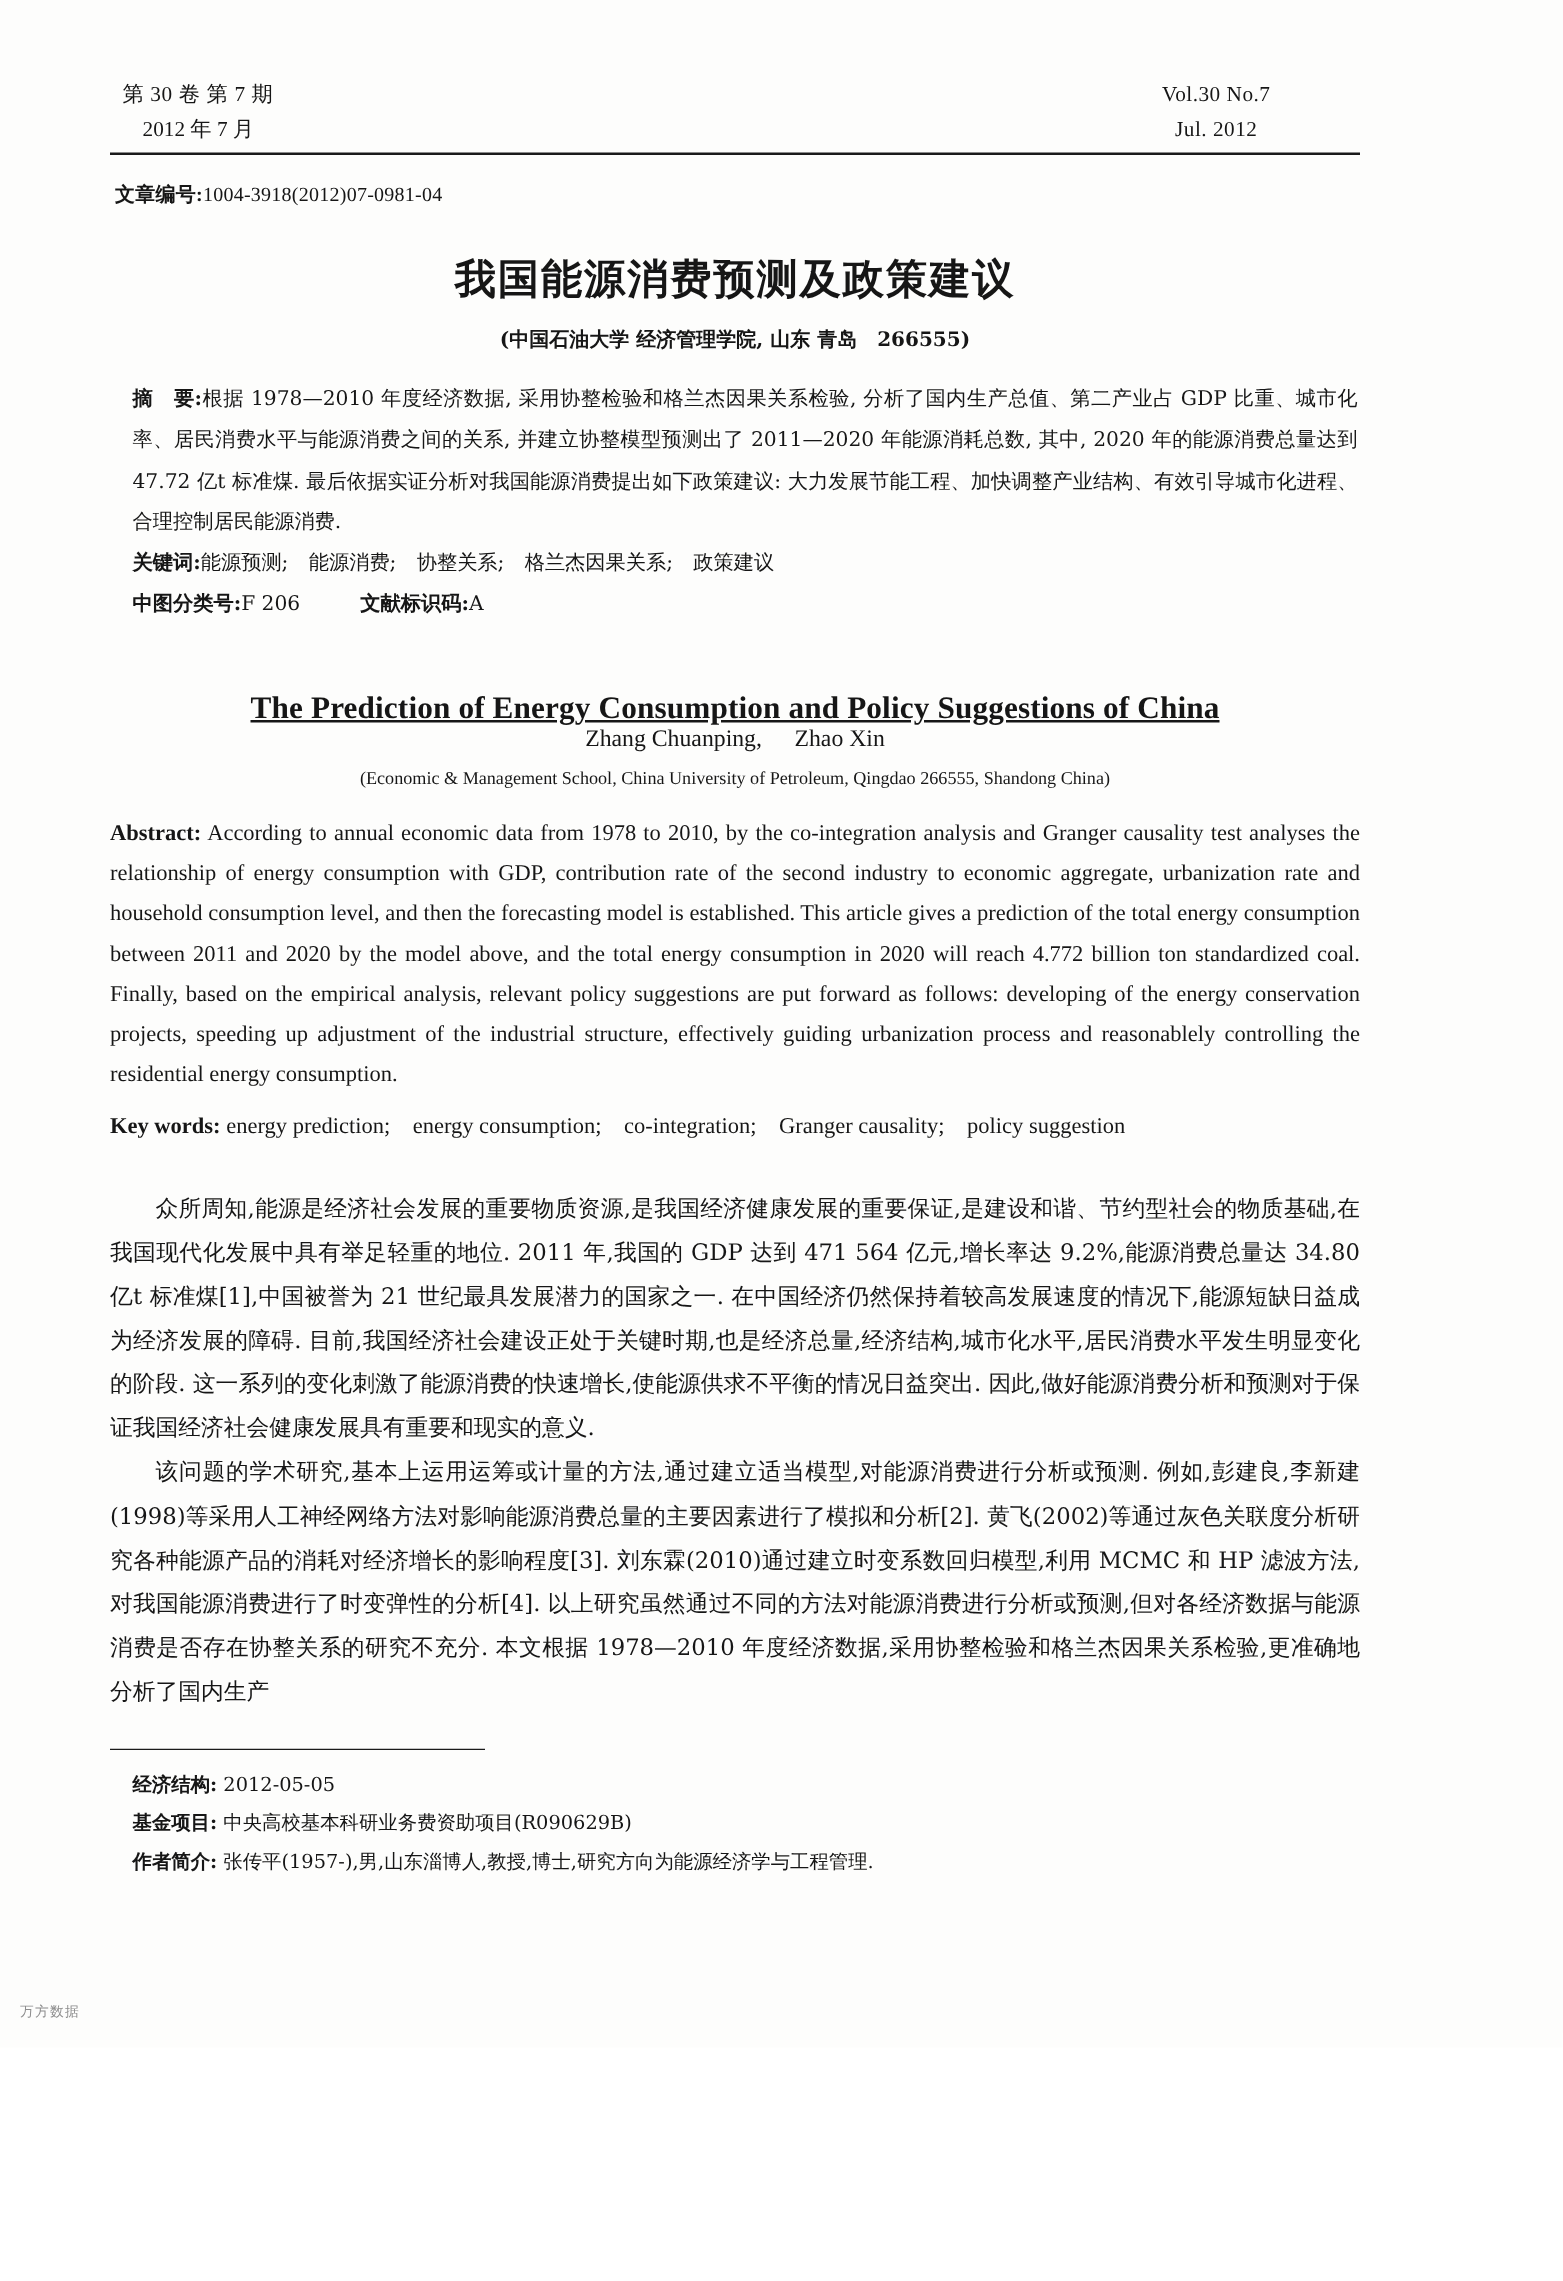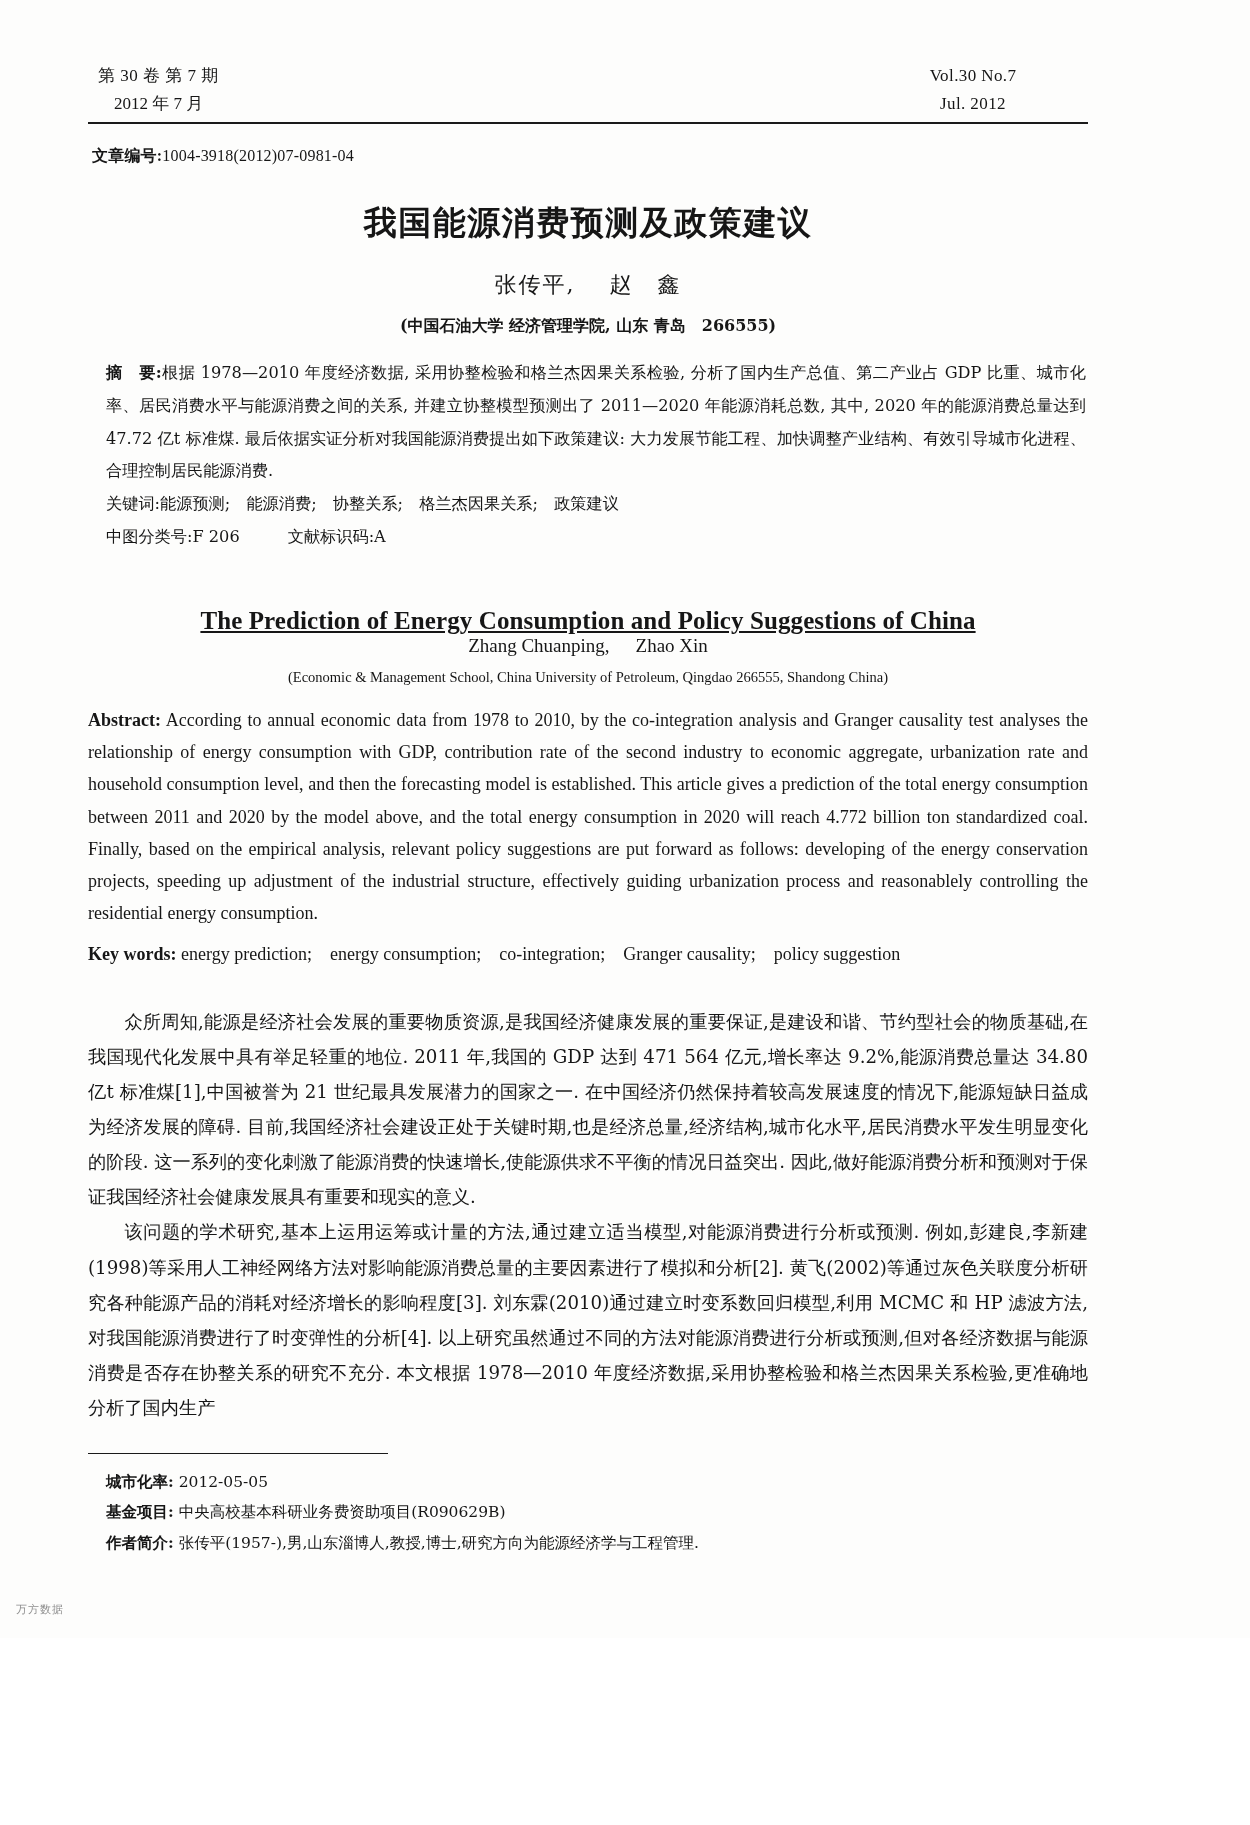--- a/index.html
+++ b/index.html
@@ -107,21 +107,21 @@
     padding-left: 18px;
     padding-right: 2px;
   }
   .cn-abs .lbl { font-weight: 700; }
   .cn-kw, .cn-clc {
     font-size: 16.2px;
     line-height: 2.02;
     font-family: "DejaVu Serif", serif;
     padding-left: 18px;
   }
-  .cn-kw .lbl, .cn-clc .lbl { font-weight: 400; text-align: right; }
+  .cn-kw .lbl, .cn-clc .lbl { font-weight: 700; text-align: right; }
   .cn-clc .sp { display: inline-block; width: 48px; }
 
   
   .en-title {
     text-align: center;
     font-weight: 700;
     font-size: 25px;
     margin-top: 54px;
     letter-spacing: .1px;
     text-decoration: underline;
@@ -203,23 +203,20 @@
         <div class="r2">Jul. 2012</div>
       </div>
     </div>
     <div class="rule"></div>
 
     <div class="artnum">
       <b>文章编号:</b><span>1004-3918(2012)07-0981-04</span>
     </div>
 
     <div class="cn-title">我国能源消费预测及政策建议</div>
-    <div class="cn-authors">
-      <span>张传平,</span><span class="gap"></span><span>赵　鑫</span>
-    </div>
     <div class="cn-affil">(中国石油大学 经济管理学院, 山东 青岛　266555)</div>
 
     <div class="cn-abs">
       <span class="lbl">摘　要:</span><span>根据 1978—2010 年度经济数据, 采用协整检验和格兰杰因果关系检验, 分析了国内生产总值、第二产业占 GDP 比重、城市化率、居民消费水平与能源消费之间的关系, 并建立协整模型预测出了 2011—2020 年能源消耗总数, 其中, 2020 年的能源消费总量达到 47.72 亿t 标准煤. 最后依据实证分析对我国能源消费提出如下政策建议: 大力发展节能工程、加快调整产业结构、有效引导城市化进程、合理控制居民能源消费.</span>
     </div>
     <div class="cn-kw">
       <span class="lbl">关键词:</span><span>能源预测;　能源消费;　协整关系;　格兰杰因果关系;　政策建议</span>
     </div>
     <div class="cn-clc">
       <span class="lbl">中图分类号:</span><span>F 206</span><span class="sp"></span><span class="lbl">文献标识码:</span><span>A</span>
@@ -241,21 +238,21 @@
     </div>
 
     <div class="body-text">
       <p>众所周知,能源是经济社会发展的重要物质资源,是我国经济健康发展的重要保证,是建设和谐、节约型社会的物质基础,在我国现代化发展中具有举足轻重的地位. 2011 年,我国的 GDP 达到 471 564 亿元,增长率达 9.2%,能源消费总量达 34.80 亿t 标准煤[1],中国被誉为 21 世纪最具发展潜力的国家之一. 在中国经济仍然保持着较高发展速度的情况下,能源短缺日益成为经济发展的障碍. 目前,我国经济社会建设正处于关键时期,也是经济总量,经济结构,城市化水平,居民消费水平发生明显变化的阶段. 这一系列的变化刺激了能源消费的快速增长,使能源供求不平衡的情况日益突出. 因此,做好能源消费分析和预测对于保证我国经济社会健康发展具有重要和现实的意义.</p>
       <p>该问题的学术研究,基本上运用运筹或计量的方法,通过建立适当模型,对能源消费进行分析或预测. 例如,彭建良,李新建(1998)等采用人工神经网络方法对影响能源消费总量的主要因素进行了模拟和分析[2]. 黄飞(2002)等通过灰色关联度分析研究各种能源产品的消耗对经济增长的影响程度[3]. 刘东霖(2010)通过建立时变系数回归模型,利用 MCMC 和 HP 滤波方法,对我国能源消费进行了时变弹性的分析[4]. 以上研究虽然通过不同的方法对能源消费进行分析或预测,但对各经济数据与能源消费是否存在协整关系的研究不充分. 本文根据 1978—2010 年度经济数据,采用协整检验和格兰杰因果关系检验,更准确地分析了国内生产</p>
     </div>
 
     <div class="foot-rule"></div>
     <div class="footnotes">
       <div>
-        <span class="lbl">城市化率:</span>
+        <span class="lbl">经济结构:</span>
         <span>2012-05-05</span>
       </div>
       <div>
         <span class="lbl">基金项目:</span>
         <span>中央高校基本科研业务费资助项目(R090629B)</span>
       </div>
       <div>
         <span class="lbl">作者简介:</span>
         <span>张传平(1957-),男,山东淄博人,教授,博士,研究方向为能源经济学与工程管理.</span>
       </div>

